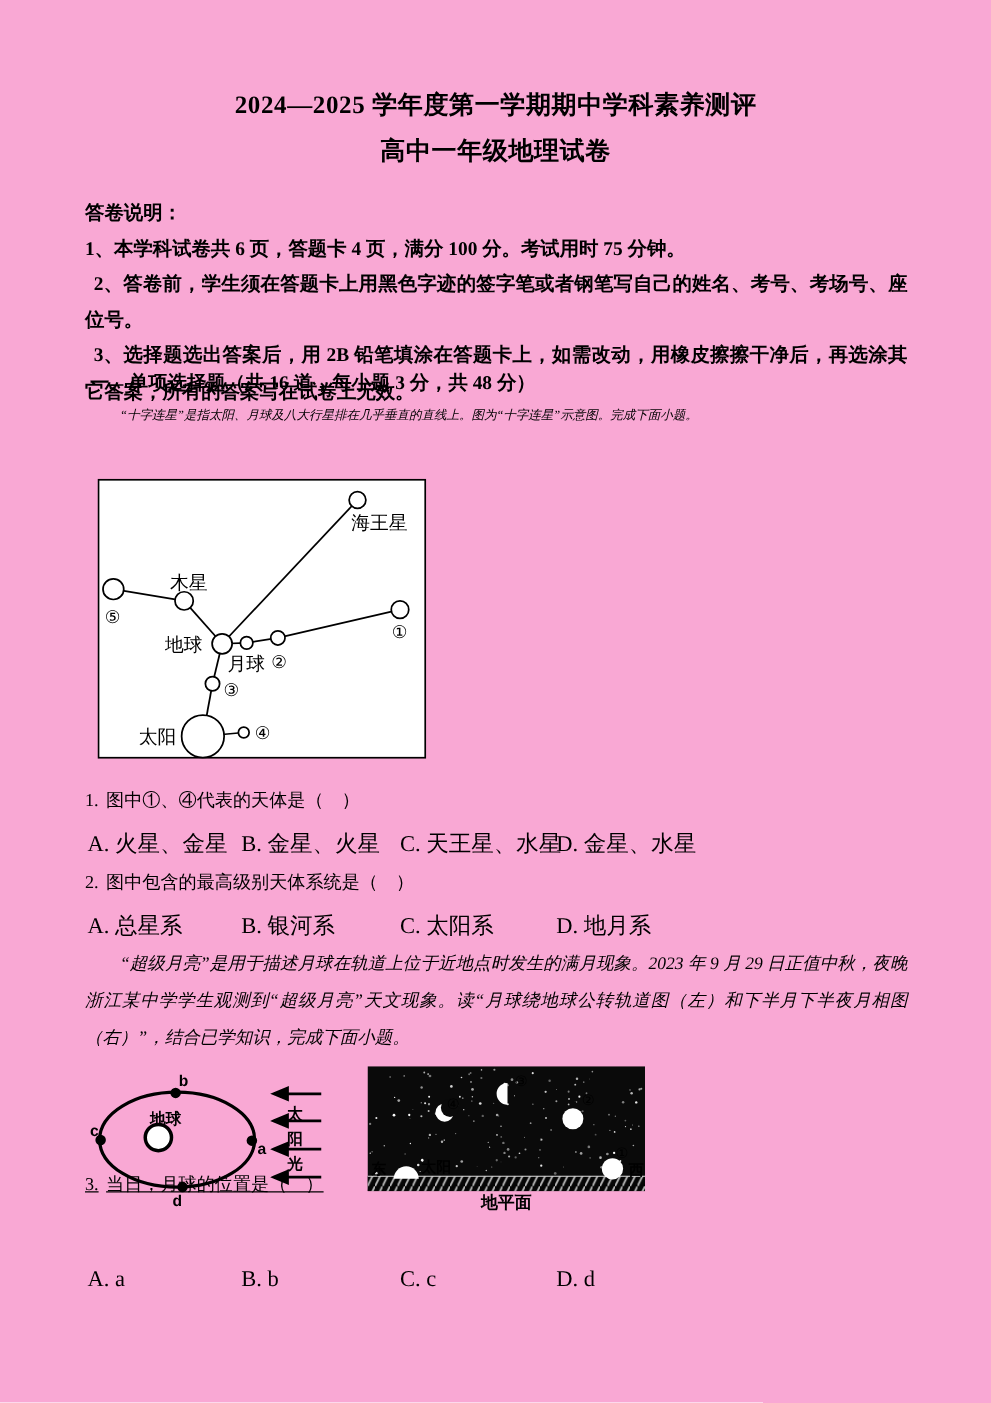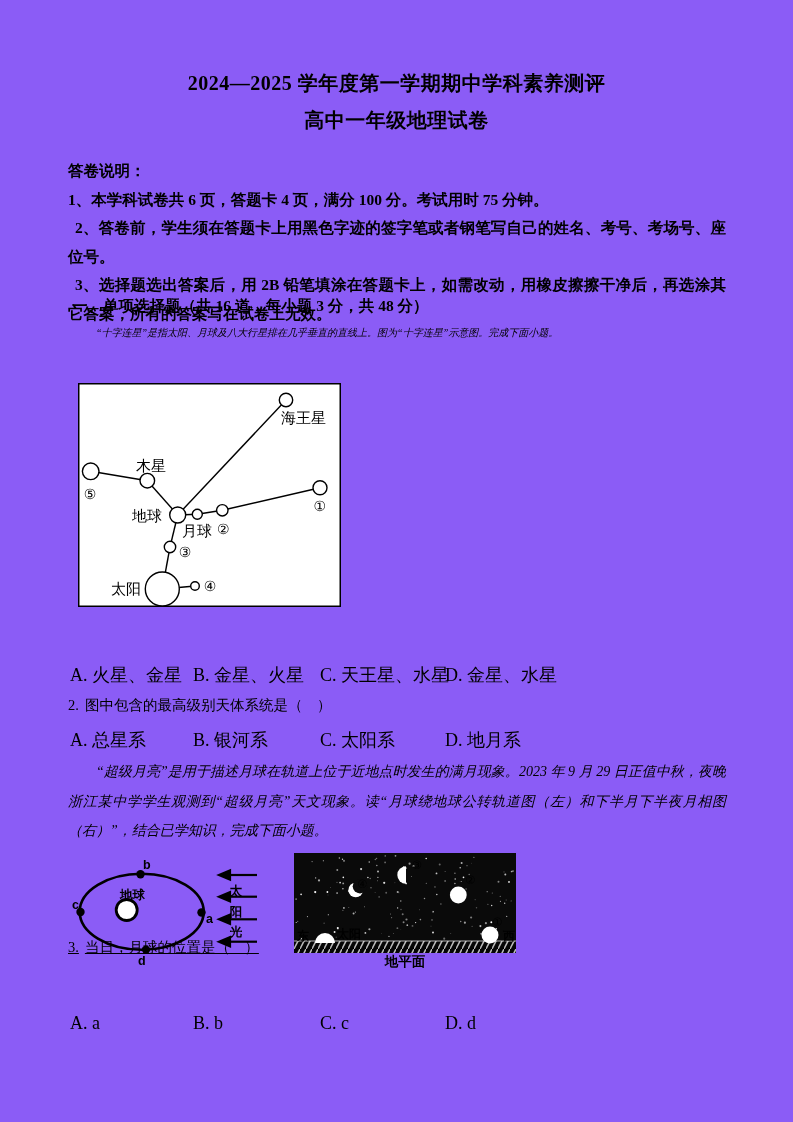--- a/index.html
+++ b/index.html
@@ -1,17 +1,17 @@
 <!DOCTYPE html>
 <html><head>
 <meta charset="utf-8">
 <style>
   html,body{margin:0;padding:0;background:#fff;}
   .page{
-    position:relative;width:793px;height:1122px;background:#8b5cf6;
+    position:relative;width:793px;height:1122px;background:#f9a8d4;
     font-family:"Liberation Serif",serif;color:#000;overflow:hidden;
   }
   .title1,.title2{
     position:absolute;left:0;width:100%;text-align:center;
     font-weight:bold;font-size:20px;letter-spacing:0.5px;
   }
   .title1{top:70px;}
   .title2{top:107px;}
   .instructions{
     position:absolute;top:157px;left:68px;width:658px;
@@ -95,20 +95,23 @@
     </g>
     <g class="figtext" font-size="14" text-anchor="middle">
       <text x="12" y="115.5">⑤</text>
       <text x="241.7" y="127.5">①</text>
       <text x="145.3" y="151">②</text>
       <text x="107" y="174">③</text>
       <text x="132" y="208">④</text>
     </g>
   </svg>
 
+  <div class="q-stem" style="top:631px;">
+    <span class="q-num">1.</span><span>图中①、④代表的天体是（　）</span>
+  </div>
   <div class="opt-row" style="top:663px;">
     <span class="opt o0">A. 火星、金星</span>
     <span class="opt o1">B. 金星、火星</span>
     <span class="opt o2">C. 天王星、水星</span>
     <span class="opt o3">D. 金星、水星</span>
   </div>
 
   <div class="q-stem" style="top:696px;">
     <span class="q-num">2.</span><span>图中包含的最高级别天体系统是（　）</span>
   </div>

